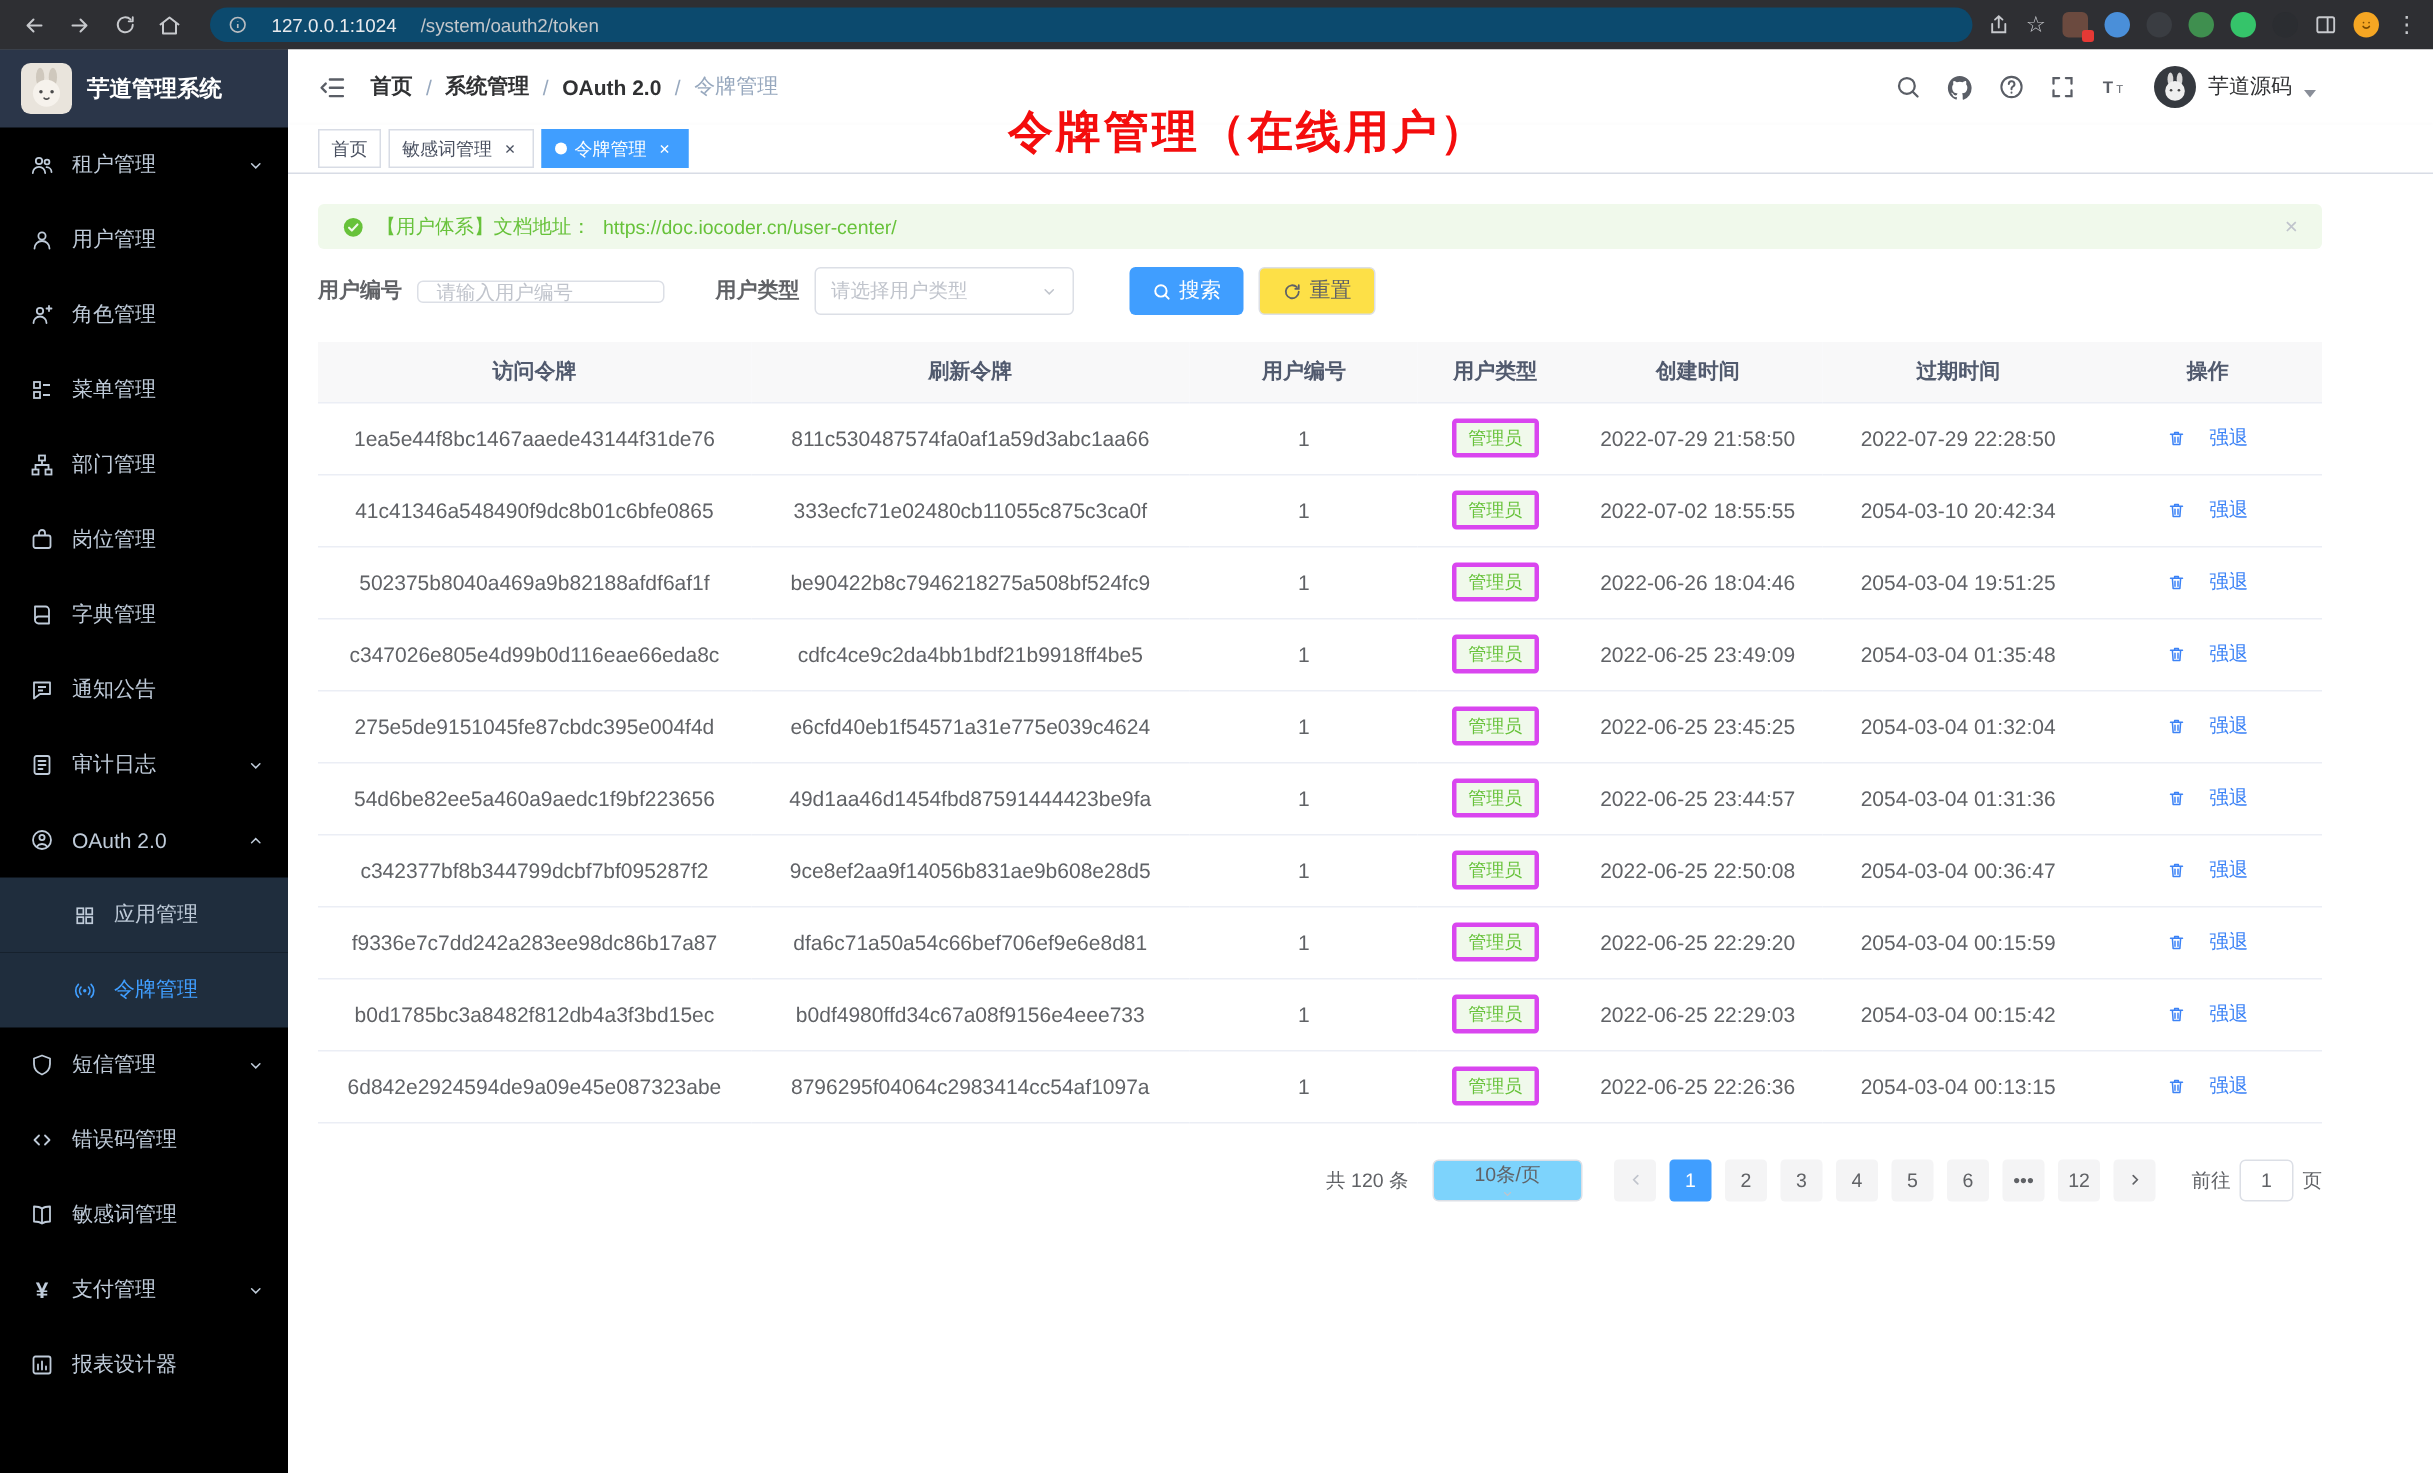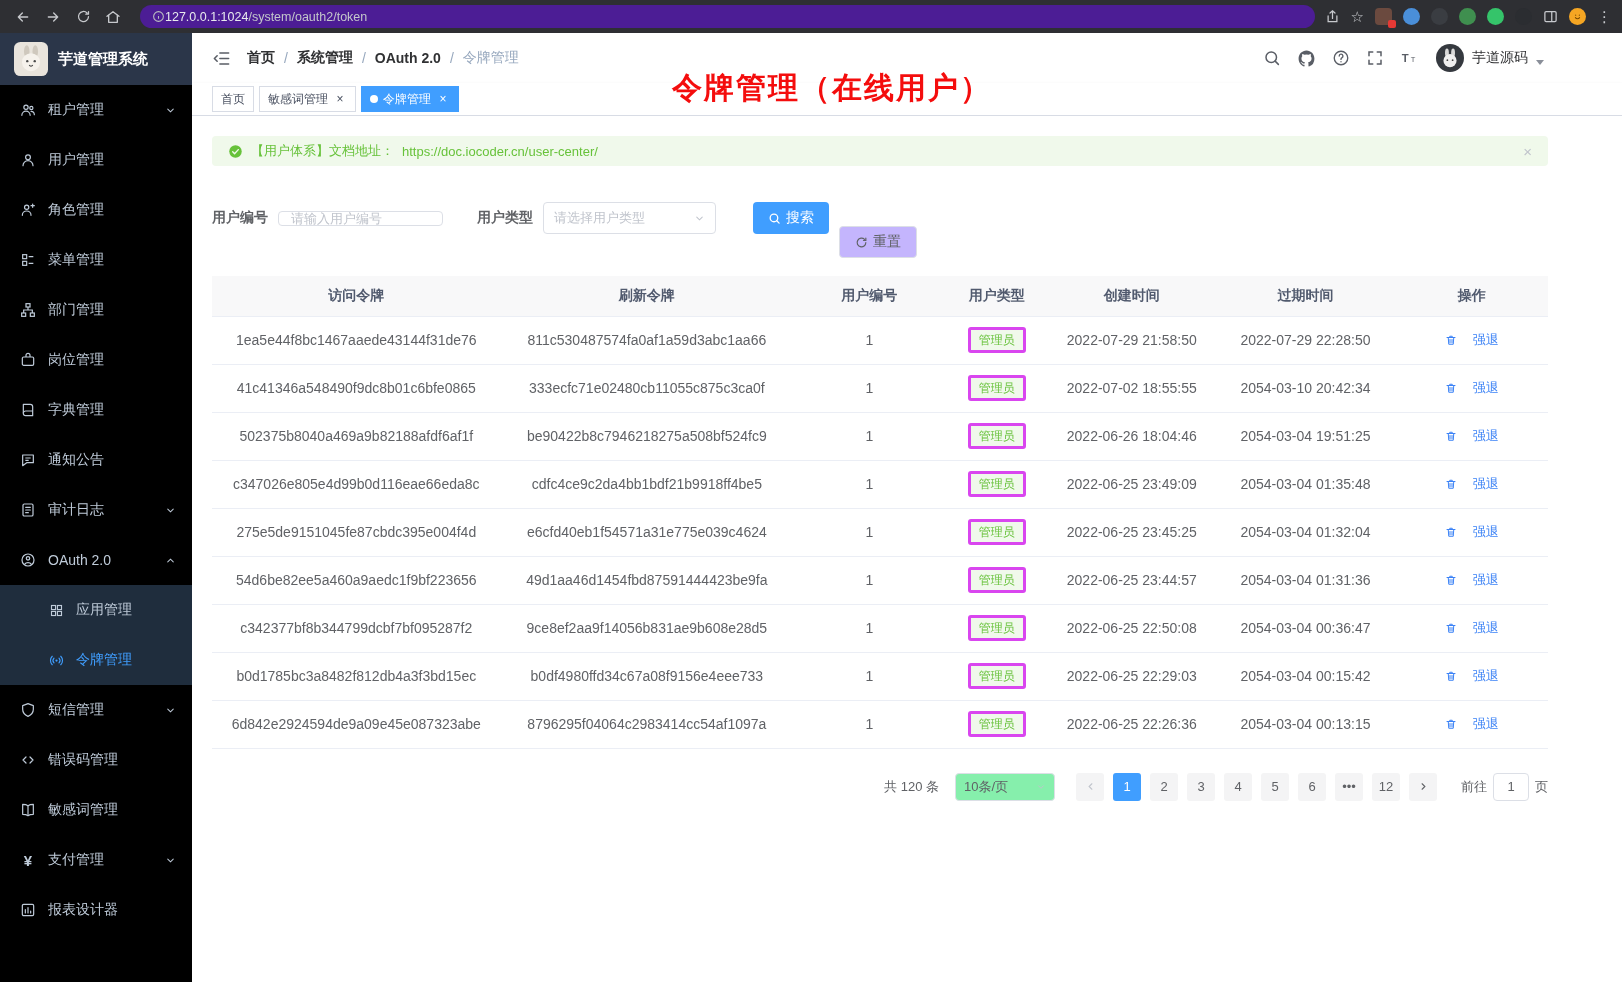--- a/index.html
+++ b/index.html
@@ -5,21 +5,21 @@
   * { margin:0; padding:0; box-sizing:border-box; }
   html,body { width:1622px; height:982px; }
   body { font-family:"Liberation Sans","DejaVu Sans",sans-serif; background:#fff; overflow:hidden; position:relative; font-size:14px; color:#606266; }
   svg { display:block; }
   button { font-family:inherit; border:none; background:none; cursor:pointer; }
   input { font-family:inherit; outline:none; }
 
   
   .browser { height:33px; background:#2e2f33; display:flex; align-items:center; padding:0 10px; }
   .b-btn { width:26px; height:26px; border-radius:50%; display:flex; align-items:center; justify-content:center; color:#c7c9cd; flex:0 0 auto; margin-right:4px; }
-  .urlbar { flex:1 1 auto; height:23px; margin:0 10px; background:#4c1d95; border-radius:12px; display:flex; align-items:center; gap:0; padding:0 12px; min-width:0; }
+  .urlbar { flex:1 1 auto; height:23px; margin:0 10px; background:#0c4a6e; border-radius:12px; display:flex; align-items:center; gap:16px; padding:0 12px; min-width:0; }
   .url-host { color:#e8eaed; font-size:12.5px; white-space:nowrap; }
   .url-path { color:#c4c7cb; font-size:12.5px; white-space:nowrap; }
   .b-right { display:flex; align-items:center; gap:11px; flex:0 0 auto; color:#c7c9cd; }
   .glyph-icon { font-size:15px; line-height:1; color:#c7c9cd; }
   .ext { width:17px; height:17px; border-radius:50%; position:relative; flex:0 0 auto; }
   .ext.square { border-radius:4px; }
   .ext-badge { position:absolute; right:-4px; bottom:-3px; width:8px; height:8px; border-radius:2px; background:#e53935; }
 
   
   .app { display:flex; height:949px; }
@@ -68,31 +68,31 @@
 
   .filter { display:flex; align-items:center; margin-top:12px; gap:10px; }
   .f-label { font-weight:700; color:#606266; font-size:14px; white-space:nowrap; }
   .f-input { width:165px; height:15px; border:1px solid #dcdfe6; border-radius:4px; padding:0 12px; font-size:13px; color:#606266; }
   .f-input::placeholder { color:#c0c4cc; }
   .f-gap { width:14px; }
   .sel { width:173px; height:32px; border:1px solid #dcdfe6; border-radius:4px; background:#fff; display:flex; align-items:center; justify-content:space-between; padding:0 10px; cursor:pointer; }
   .sel-placeholder { color:#c0c4cc; font-size:13px; }
   .btn { height:32px; border-radius:4px; display:inline-flex; align-items:center; gap:5px; padding:0 15px; font-size:14px; }
   .btn-primary { background:#409eff; color:#fff; margin-left:3px; }
-  .btn-plain { background:#c4b5fd; border:1px solid #dcdfe6; color:#606266;margin-top:48px; }
+  .btn-plain { background:#fde047; border:1px solid #dcdfe6; color:#606266; }
 
   table { width:100%; border-collapse:collapse; margin-top:18px; table-layout:fixed; }
   thead th { height:40px; background:#f8f8f9; color:#515a6e; font-weight:600; font-size:14px; text-align:center; border-bottom:1px solid #ebeef5; white-space:nowrap; }
   tbody td { height:48px; text-align:center; font-size:14px; color:#606266; border-bottom:1px solid #ebeef5; white-space:nowrap; overflow:hidden; }
   .tag-success { display:inline-block; padding:2px 8px; font-size:12px; color:#67c23a; background:#f0f9eb; border:3px solid #d946ef; border-radius:3px; line-height:16px; }
   .link-danger { color:#3b82f6; font-size:13px; display:inline-flex; align-items:center; gap:16px; cursor:pointer; }
 
   .pager { display:flex; align-items:center; justify-content:flex-end; margin-top:24px; font-size:13px; color:#606266; }
   .pg-total { margin-right:16px; white-space:nowrap; }
-  .pg-size { width:100px; height:28px; border:1px solid #dcdfe6; border-radius:4px; display:flex; align-items:center; justify-content:space-between; padding:0 8px; cursor:pointer; margin-right:12px; background:#86efac; }
+  .pg-size { width:100px; height:28px; border:1px solid #dcdfe6; border-radius:4px; display:flex; align-items:center; justify-content:space-between; padding:0 8px; cursor:pointer; margin-right:12px; background:#7dd3fc;flex-direction:column; }
   .pg-btn { min-width:28px; height:28px; background:#f4f4f5; border-radius:3px; color:#606266; font-size:13px; display:flex; align-items:center; justify-content:center; margin-left:9px; }
   .pg-btn.active { background:#409eff; color:#fff; }
   .pg-btn.disabled { color:#c0c4cc; cursor:default; }
   .pg-goto { display:flex; align-items:center; gap:6px; margin-left:24px; }
   .pg-input { width:36px; height:28px; border:1px solid #dcdfe6; border-radius:4px; text-align:center; font-size:13px; color:#606266; }
 
   .annotation { position:absolute; left:672px; top:68px; font-size:30px; font-weight:700; color:#f40d0d; letter-spacing:2px; z-index:50; white-space:nowrap; }
 </style>
 </head>
 <body>
@@ -627,20 +627,36 @@
               <td>
                 <a class="link-danger">
                   <svg width="12" height="12" viewBox="0 0 24 24" fill="none" stroke="currentColor" stroke-width="2" stroke-linecap="round" stroke-linejoin="round">
                     <path d="M4 7h16M9.5 7V4.5h5V7M6.5 7l1 13.5h9l1-13.5M10 11v6.5M14 11v6.5"></path>
                   </svg>
                   <span>强退</span>
                 </a>
               </td>
             </tr>
 
+            <tr>
+              <td>f9336e7c7dd242a283ee98dc86b17a87</td>
+              <td>dfa6c71a50a54c66bef706ef9e6e8d81</td>
+              <td>1</td>
+              <td><span class="tag-success">管理员</span></td>
+              <td>2022-06-25 22:29:20</td>
+              <td>2054-03-04 00:15:59</td>
+              <td>
+                <a class="link-danger">
+                  <svg width="12" height="12" viewBox="0 0 24 24" fill="none" stroke="currentColor" stroke-width="2" stroke-linecap="round" stroke-linejoin="round">
+                    <path d="M4 7h16M9.5 7V4.5h5V7M6.5 7l1 13.5h9l1-13.5M10 11v6.5M14 11v6.5"></path>
+                  </svg>
+                  <span>强退</span>
+                </a>
+              </td>
+            </tr>
 
             <tr>
               <td>b0d1785bc3a8482f812db4a3f3bd15ec</td>
               <td>b0df4980ffd34c67a08f9156e4eee733</td>
               <td>1</td>
               <td><span class="tag-success">管理员</span></td>
               <td>2022-06-25 22:29:03</td>
               <td>2054-03-04 00:15:42</td>
               <td>
                 <a class="link-danger">

